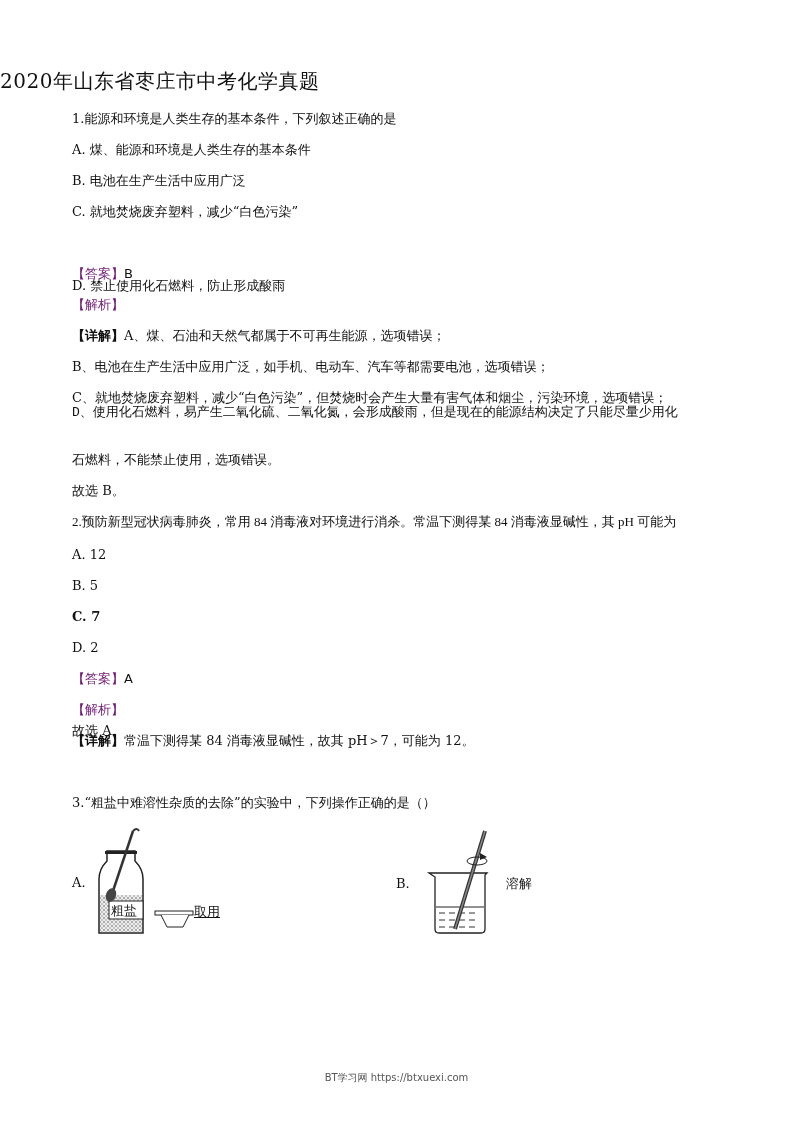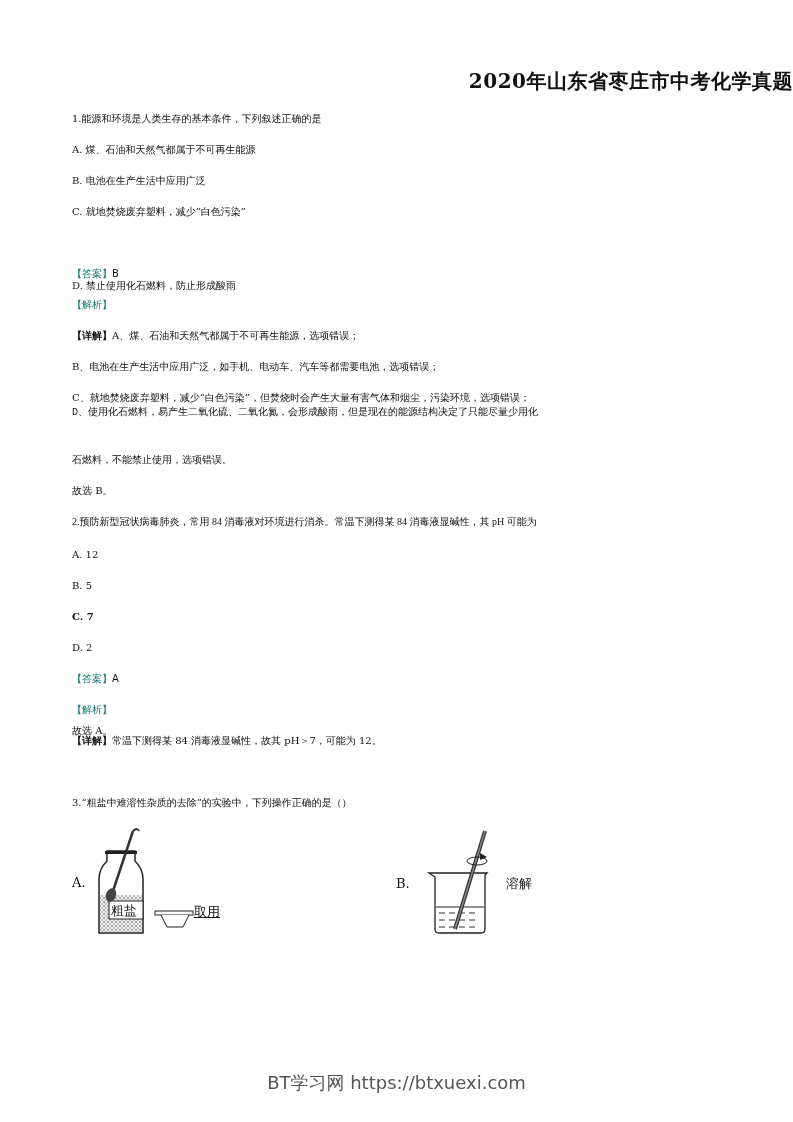--- a/index.html
+++ b/index.html
@@ -1,35 +1,35 @@
 <!DOCTYPE html>
 <html><head>
 <meta charset="utf-8">
 <style>
   html, body { margin: 0; padding: 0; background: #ffffff; }
   body { width: 793px; height: 1122px; position: relative; overflow: hidden;
          font-family: "DejaVu Serif", "Liberation Serif", serif; color: #111; }
-  .title { position: absolute; top: 68px; left: 0; width: 793px; text-align: right;
-           font-size: 20px; font-weight: bold; letter-spacing: 0.5px; }
-  .line { position: absolute; left: 72px; font-size: 10px; white-space: nowrap; line-height: 18px; }
+  .title { position: absolute; top: 68px; left: 0; width: 793px; text-align: left;
+           font-size: 20px; font-weight: normal; letter-spacing: 0.5px; }
+  .line { position: absolute; left: 72px; font-size: 13px; white-space: nowrap; line-height: 18px; }
   .sans { font-family: "DejaVu Sans", "Liberation Sans", sans-serif; }
-  .tag { color: #0f766e; font-family: "DejaVu Sans", "Liberation Sans", sans-serif; }
+  .tag { color: #701a75; font-family: "DejaVu Sans", "Liberation Sans", sans-serif; }
   .detail-tag { font-weight: bold; }
   .footer { position: absolute; top: 1071px; left: 0; width: 793px; text-align: center;
-            font-family: "DejaVu Sans", "Liberation Sans", sans-serif; font-size: 18px; color: #555; }
+            font-family: "DejaVu Sans", "Liberation Sans", sans-serif; font-size: 10px; color: #555; }
   .figure { position: absolute; }
   .fig-label { position: absolute; font-size: 13px; }
 </style>
 </head>
 <body>
 
 <div class="title">2020年山东省枣庄市中考化学真题</div>
 
 <div class="line" style="top:110px;">1.能源和环境是人类生存的基本条件，下列叙述正确的是</div>
-<div class="line" style="top:141px;">A.  煤、石油和天然气都属于不可再生能源</div>
+<div class="line" style="top:141px;">A.  煤、能源和环境是人类生存的基本条件</div>
 <div class="line" style="top:172px;">B.  电池在生产生活中应用广泛</div>
 <div class="line" style="top:203px;">C.  就地焚烧废弃塑料，减少“白色污染”</div>
 <div class="line" style="top:234px;margin-top:43px;">D.  禁止使用化石燃料，防止形成酸雨</div>
 <div class="line" style="top:265px;">
   <span class="tag">【答案】</span><span class="sans">B</span>
 </div>
 <div class="line" style="top:296px;">
   <span class="tag">【解析】</span>
 </div>
 <div class="line" style="top:327px;">

